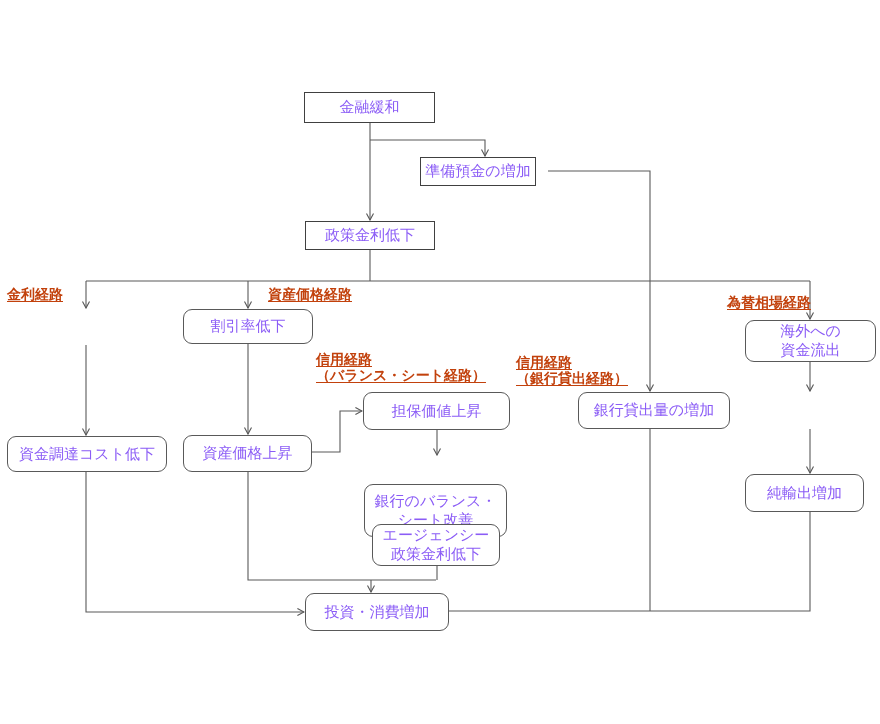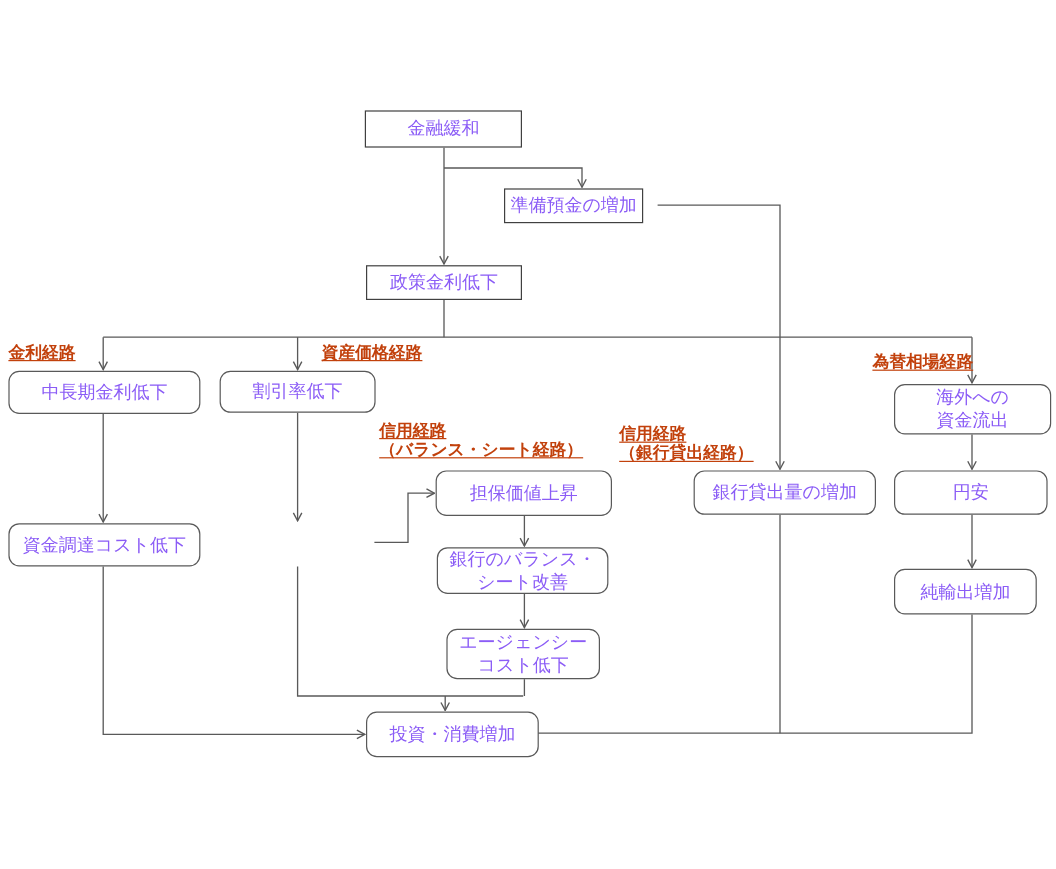--- a/index.html
+++ b/index.html
@@ -99,32 +99,31 @@
       <path d="M650,429 L650,611"></path>
 
       <path d="M810,512 L810,611 L438,611" marker-end="url(#arrow)"></path>
     </g>
   </svg>
 
   <div class="node rect" style="left:304px; top:92px; width:131px; height:31px;">金融緩和</div>
   <div class="node rect" style="left:420px; top:157px; width:116px; height:29px;">準備預金の増加</div>
   <div class="node rect" style="left:305px; top:221px; width:130px; height:29px;">政策金利低下</div>
 
-  <div class="node round" style="left:7px; top:309px; width:160px; height:36px;">中長期金利低下</div>
   <div class="node round" style="left:183px; top:309px; width:130px; height:35px;">割引率低下</div>
   <div class="node round" style="left:363px; top:392px; width:147px; height:38px;">担保価値上昇</div>
   <div class="node round" style="left:578px; top:392px; width:152px; height:37px;">銀行貸出量の増加</div>
   <div class="node round" style="left:745px; top:320px; width:131px; height:42px;">海外への
 資金流出</div>
-  <div class="node round" style="left:745px; top:392px; width:128px; height:37px;">円安</div>
   <div class="node round" style="left:7px; top:436px; width:160px; height:36px;">資金調達コスト低下</div>
-  <div class="node round" style="left:364px; top:456px; width:143px; height:39px;">銀行のバランス・
+  <div class="node round" style="left:183px; top:435px; width:129px; height:37px;">資産価格上昇</div>
+  <div class="node round" style="left:364px; top:484px; width:143px; height:53px;">銀行のバランス・
 シート改善</div>
   <div class="node round" style="left:372px; top:524px; width:128px; height:42px;">エージェンシー
-コスト低下</div>
+政策金利低下</div>
   <div class="node round" style="left:745px; top:474px; width:119px; height:38px;">純輸出増加</div>
   <div class="node round" style="left:305px; top:593px; width:144px; height:38px;">投資・消費増加</div>
 
   <div class="channel-label" style="left:7px; top:286px;">金利経路</div>
   <div class="channel-label" style="left:255px; top:286px;margin-left:13px;">資産価格経路</div>
   <div class="channel-label" style="left:316px; top:351px;">信用経路
 （バランス・シート経路）</div>
   <div class="channel-label" style="left:516px; top:354px;">信用経路
 （銀行貸出経路）</div>
   <div class="channel-label" style="left:727px; top:294px;">為替相場経路</div>

